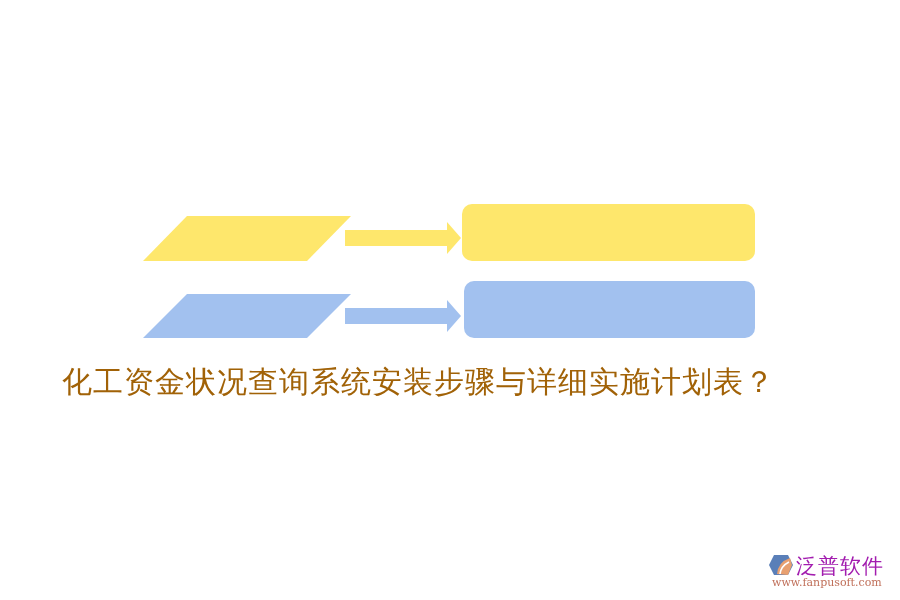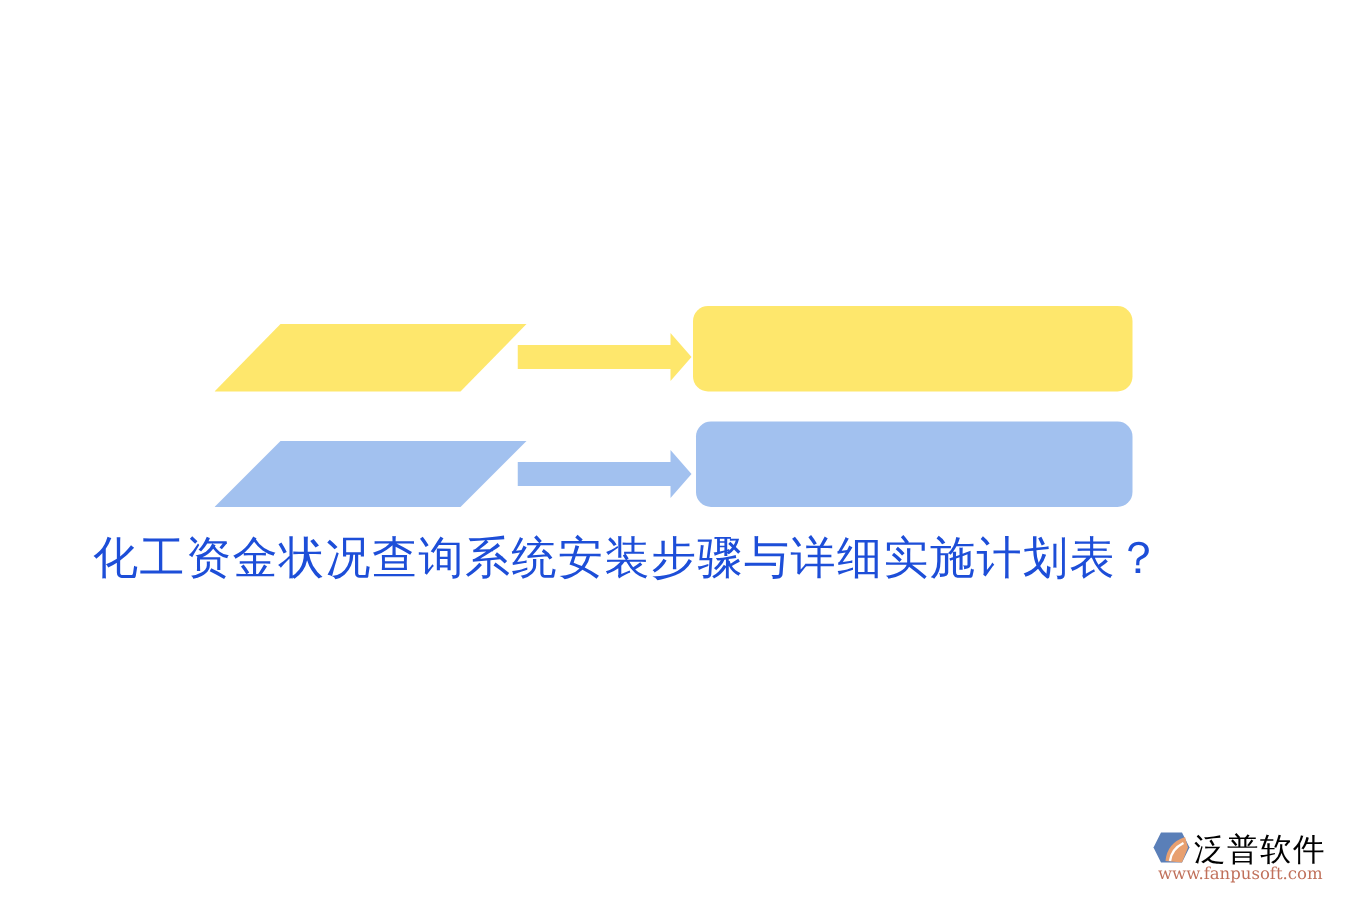--- a/index.html
+++ b/index.html
@@ -1,20 +1,20 @@
 <!DOCTYPE html>
 <html><head>
 <meta charset="utf-8">
 <style>
   html, body { margin: 0; padding: 0; }
   body { width: 900px; height: 600px; background: #ffffff; position: relative; overflow: hidden; font-family: "DejaVu Serif", serif; }
   .shape { position: absolute; }
-  .title { position: absolute; left: 62px; top: 352px; font-family: Liberation Mono, monospace; font-size: 30px; letter-spacing: 1px; color: #1d4ed8; white-space: nowrap; }
+  .title { position: absolute; left: 62px; top: 362px; font-family: Liberation Mono, monospace; font-size: 30px; letter-spacing: 1px; color: #a16207; white-space: nowrap; }
   .logo { position: absolute; left: 768px; top: 552px; width: 130px; height: 40px; }
-  .logo-name { position: absolute; left: 28px; top: 0px; font-size: 21px; color: #000000; font-family: "DejaVu Sans", sans-serif; letter-spacing: 1px; white-space: nowrap; }
+  .logo-name { position: absolute; left: 28px; top: 0px; font-size: 21px; color: #a21caf; font-family: "DejaVu Sans", sans-serif; letter-spacing: 1px; white-space: nowrap; }
   .logo-url { position: absolute; left: 4px; top: 24px; font-size: 11px; color: #c0705a; font-family: "DejaVu Serif", serif; white-space: nowrap; }
 </style>
 </head>
 <body>
 
 <svg class="shape" style="left:143px;top:216px;" width="210" height="46">
   <polygon points="44,0 208,0 164,45 0,45" fill="#fee76c"></polygon>
 </svg>
 <svg class="shape" style="left:345px;top:222px;" width="120" height="36">
   <polygon points="0,8 102,8 102,0 116,16 102,32 102,24 0,24" fill="#fee76c"></polygon>

